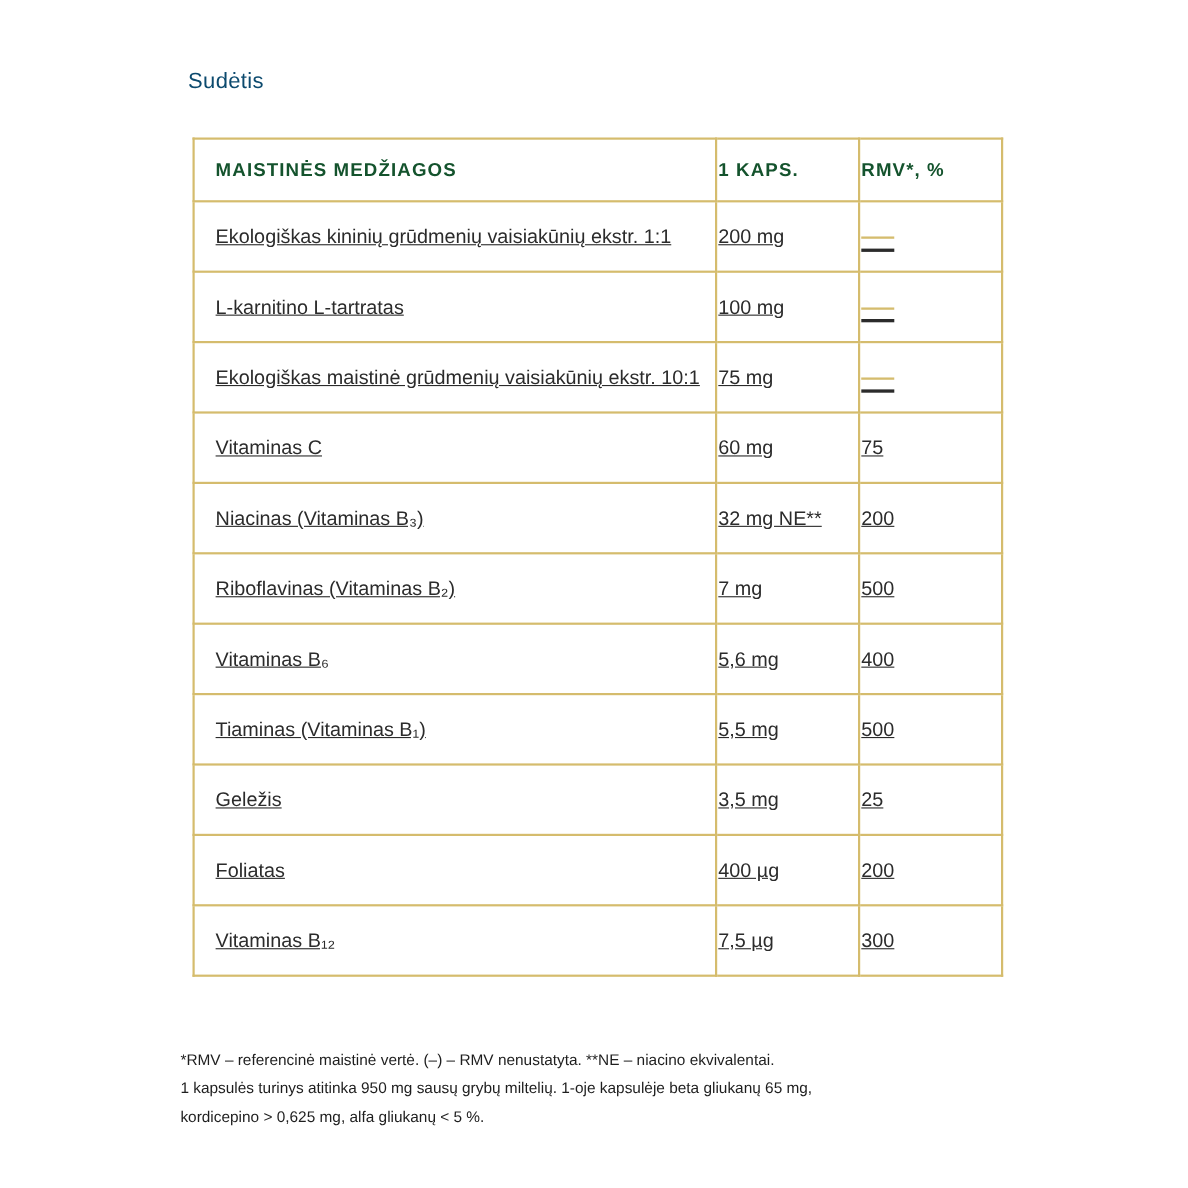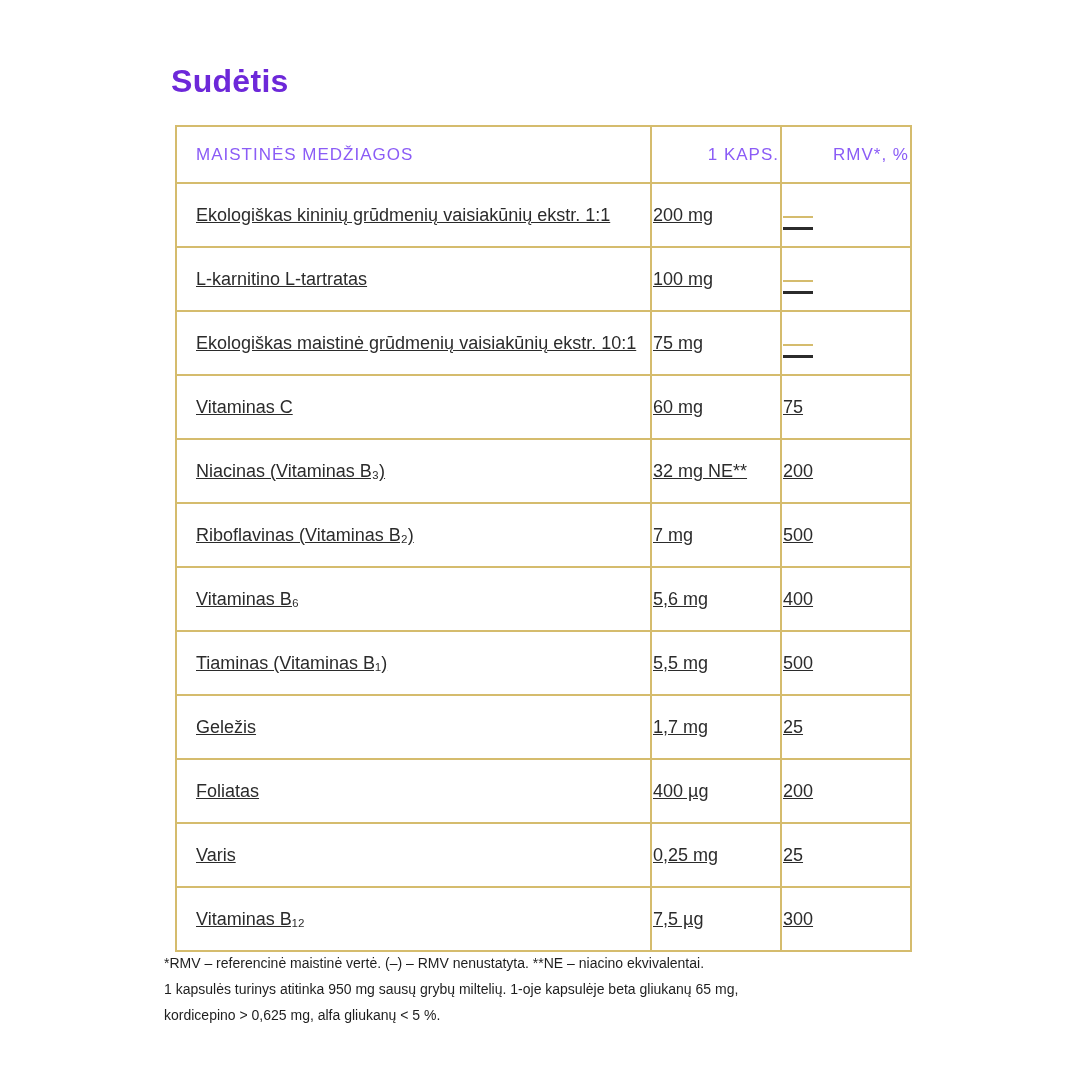--- a/index.html
+++ b/index.html
@@ -13,24 +13,24 @@
     position: relative;
     overflow: hidden;
     font-family: "Liberation Sans", "DejaVu Sans", sans-serif;
     color: #2b2b2b;
   }
   .page-title {
     position: absolute;
     left: 171px;
     top: 63px;
     margin: 0;
-    font-size: 32px;
-    font-weight: 700;
+    font-size: 20px;
+    font-weight: 400;
     letter-spacing: 0.3px;
-    color: #6d28d9;
+    color: #0c4a6e;
   }
   table.composition {
     position: absolute;
     left: 175px;
     top: 125px;
     width: 735px;
     border-collapse: collapse;
     table-layout: fixed;
   }
   table.composition th,
@@ -38,27 +38,27 @@
     border: 2px solid #d5bc6d;
     vertical-align: middle;
     background: #ffffff;
   }
   col.col-name   { width: 475px; }
   col.col-amount { width: 130px; }
   col.col-rmv    { width: 130px; }
   thead tr { height: 57px; }
   tbody tr { height: 64px; text-decoration: underline; }
   th {
-    color: #8b5cf6;
+    color: #14532d;
     font-size: 17px;
-    font-weight: 400;
+    font-weight: 700;
     letter-spacing: 1px;
   }
   th.cell-name { text-align: left; padding-left: 19px; }
-  th.cell-amount, th.cell-rmv { text-align: right; }
+  th.cell-amount, th.cell-rmv { text-align: left; }
   td {
     font-size: 18px;
     font-weight: 400;
     color: #2b2b2b;
   }
   td.cell-name { text-align: left; padding-left: 19px; }
   td.cell-amount, td.cell-rmv { text-align: left; }
   td.cell-rmv.dash {
     color: #d5bc6d;
     font-size: 30px;
@@ -130,32 +130,27 @@
         <td class="cell-amount">5,6 mg</td>
         <td class="cell-rmv">400</td>
       </tr>
       <tr>
         <td class="cell-name">Tiaminas (Vitaminas B₁)</td>
         <td class="cell-amount">5,5 mg</td>
         <td class="cell-rmv">500</td>
       </tr>
       <tr>
         <td class="cell-name">Geležis</td>
-        <td class="cell-amount">1,7 mg</td>
+        <td class="cell-amount">3,5 mg</td>
         <td class="cell-rmv">25</td>
       </tr>
       <tr>
         <td class="cell-name">Foliatas</td>
         <td class="cell-amount">400 µg</td>
         <td class="cell-rmv">200</td>
-      </tr>
-      <tr>
-        <td class="cell-name">Varis</td>
-        <td class="cell-amount">0,25 mg</td>
-        <td class="cell-rmv">25</td>
       </tr>
       <tr>
         <td class="cell-name">Vitaminas B₁₂</td>
         <td class="cell-amount">7,5 µg</td>
         <td class="cell-rmv">300</td>
       </tr>
     </tbody>
 </table>
 
 <div class="footnote">

